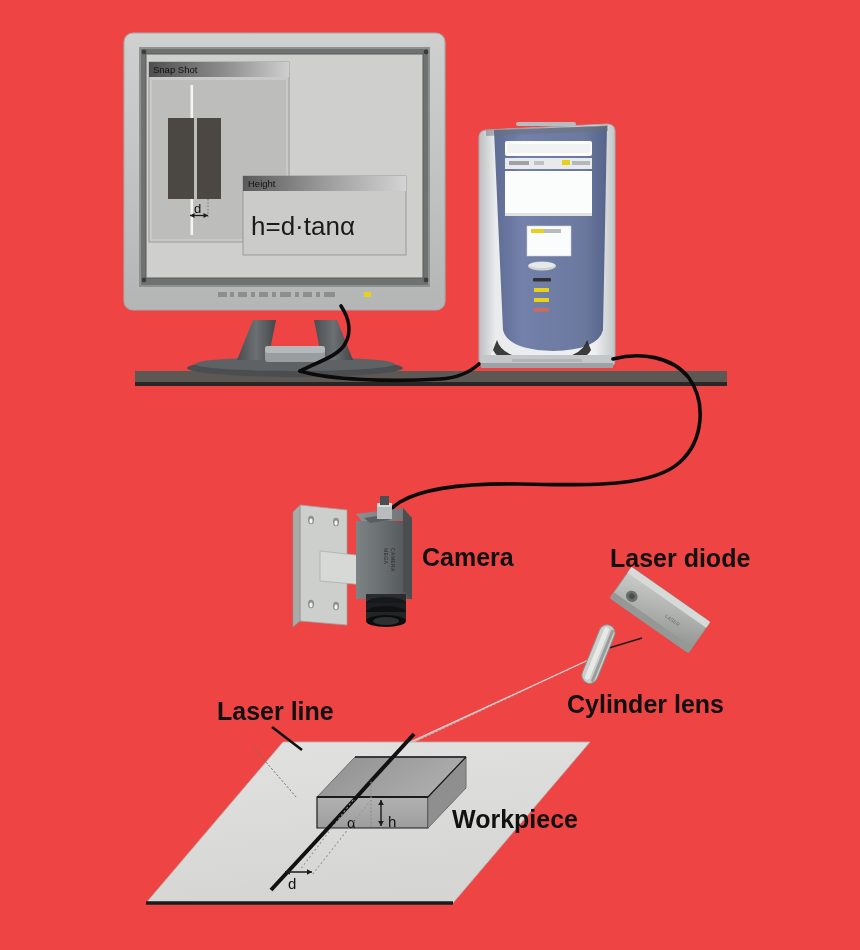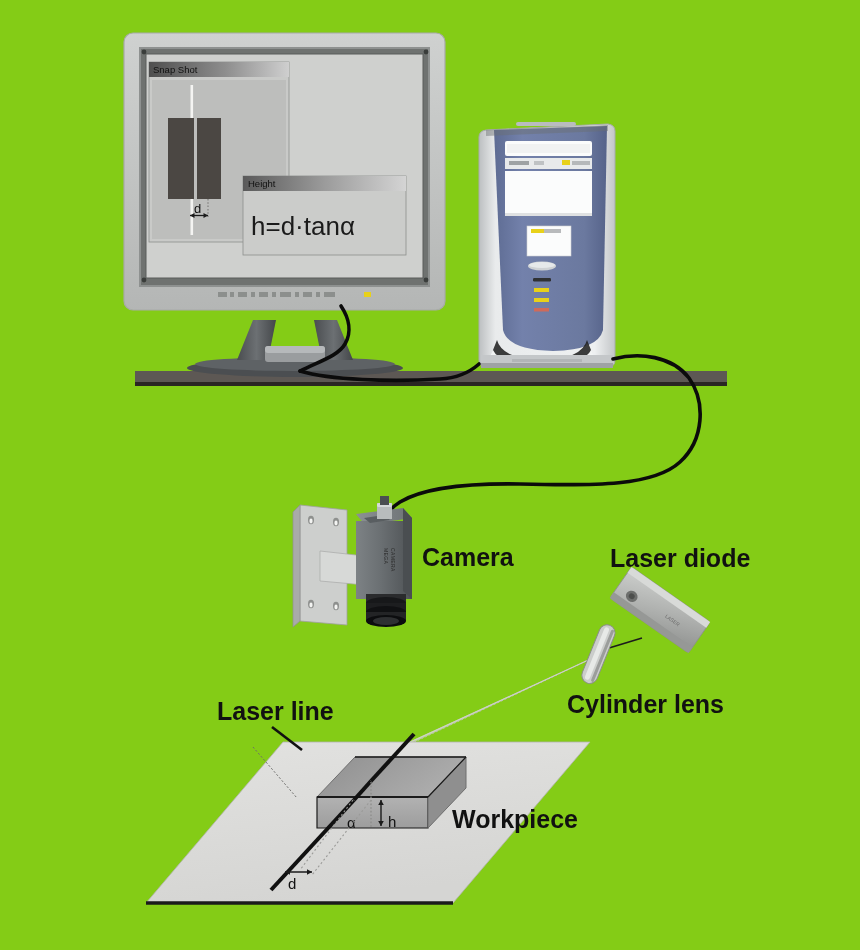--- a/index.html
+++ b/index.html
@@ -7,21 +7,21 @@
     padding: 0;
     background: #ffffff;
   }
   body {
     font-family: "Liberation Sans", sans-serif;
   }
   #stage {
     position: relative;
     width: 860px;
     height: 950px;
-    background: #84cc16;
+    background: #ef4444;
     overflow: hidden;
     text-align: center;
   }
   #stage svg {
     position: absolute;
     left: 0;
     top: 0;
   }
   .lbl {
     font-family: "Liberation Sans", sans-serif;

